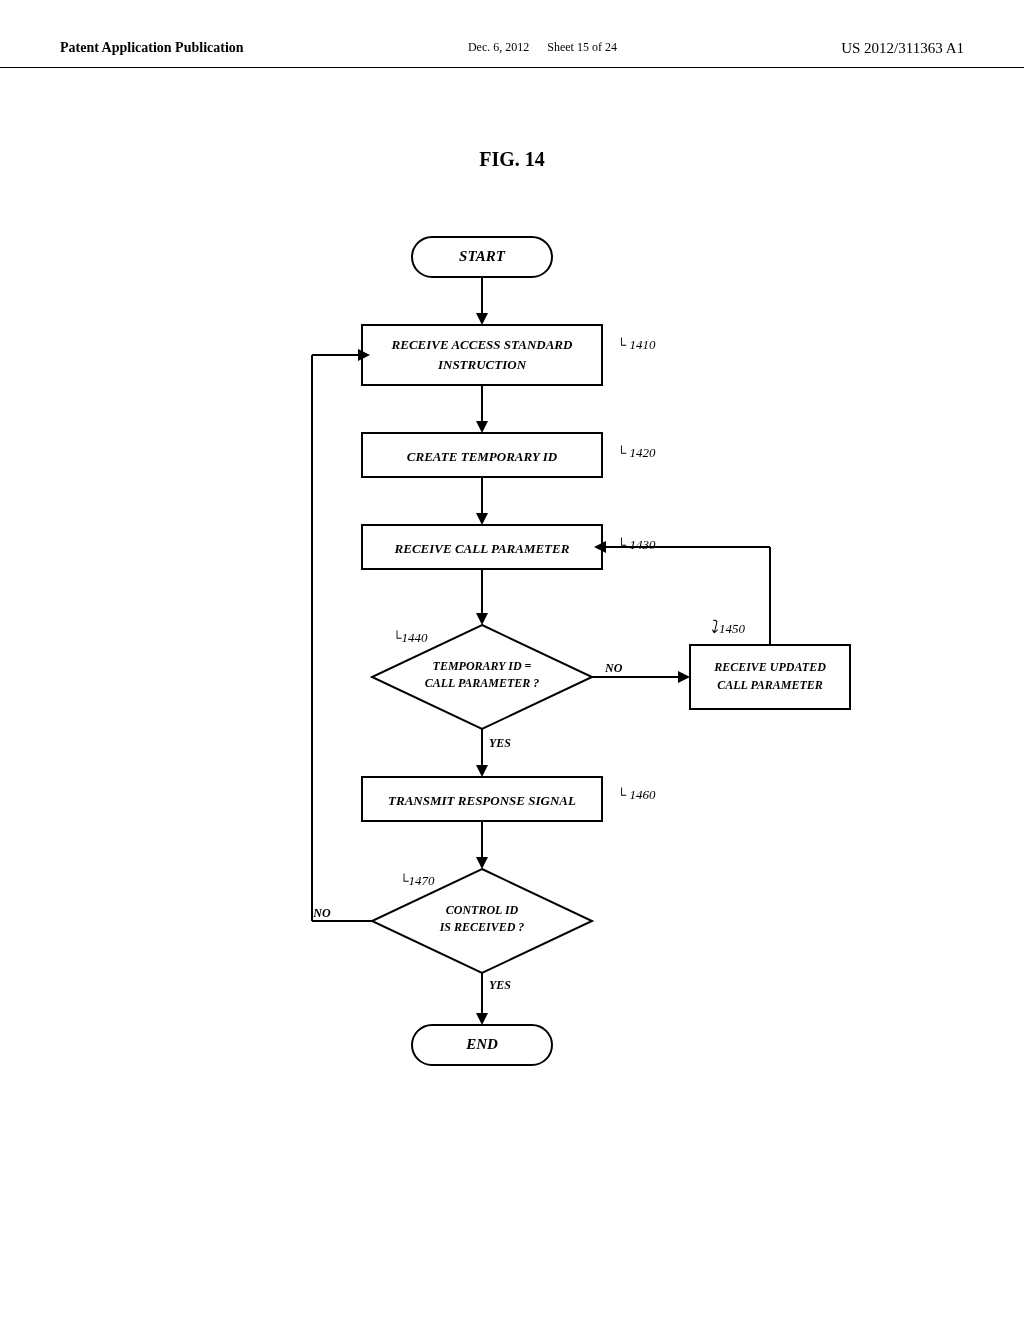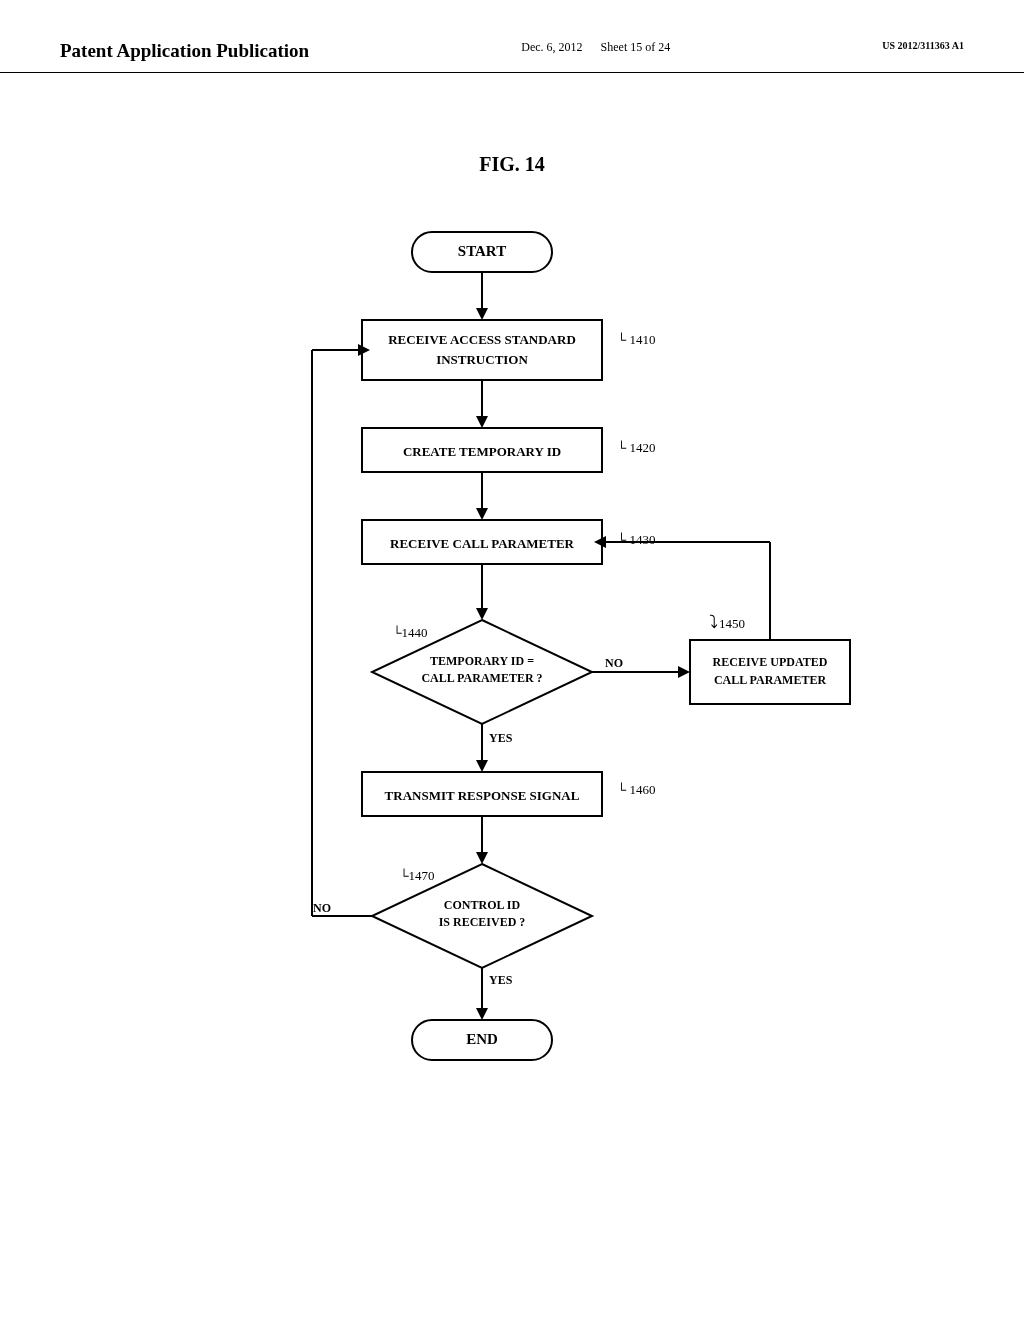--- a/index.html
+++ b/index.html
@@ -15,47 +15,48 @@
     .page-header {
       display: flex;
       justify-content: space-between;
       align-items: flex-start;
       padding: 40px 60px 10px 60px;
       border-bottom: 1px solid #000;
     }
 
     .header-left {
       font-weight: bold;
-      font-size: 19px;
+      font-size: 14px;
     }
 
     .header-center {
       font-size: 12px;
       text-align: center;
     }
 
     .header-right {
-      font-size: 10px;
-      font-weight: bold;
+      font-size: 15px;
+      font-weight: normal;
     }
 
     .figure-title {
       text-align: center;
       font-size: 20px;
       font-weight: bold;
       margin-top: 80px;
-      margin-bottom: 36px;
+      margin-bottom: 46px;
     }
 
     .diagram-container {
       display: flex;
       flex-direction: column;
       align-items: center;
       position: relative;
       margin-top: 10px;
+      font-style: italic;
     }
 
     
     .svg-flowchart {
       display: block;
       margin: 0 auto;
     }
   </style>
 </head>
 <body>

